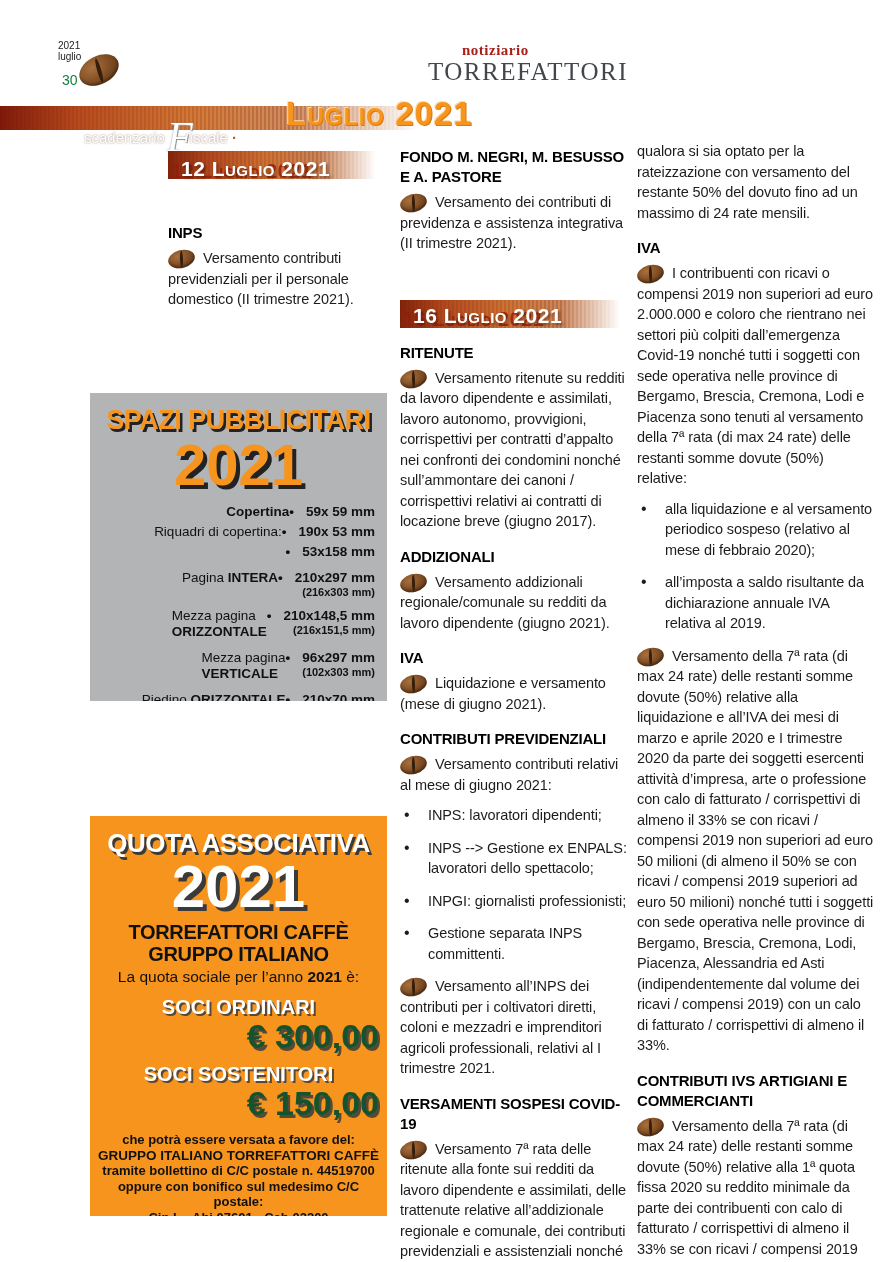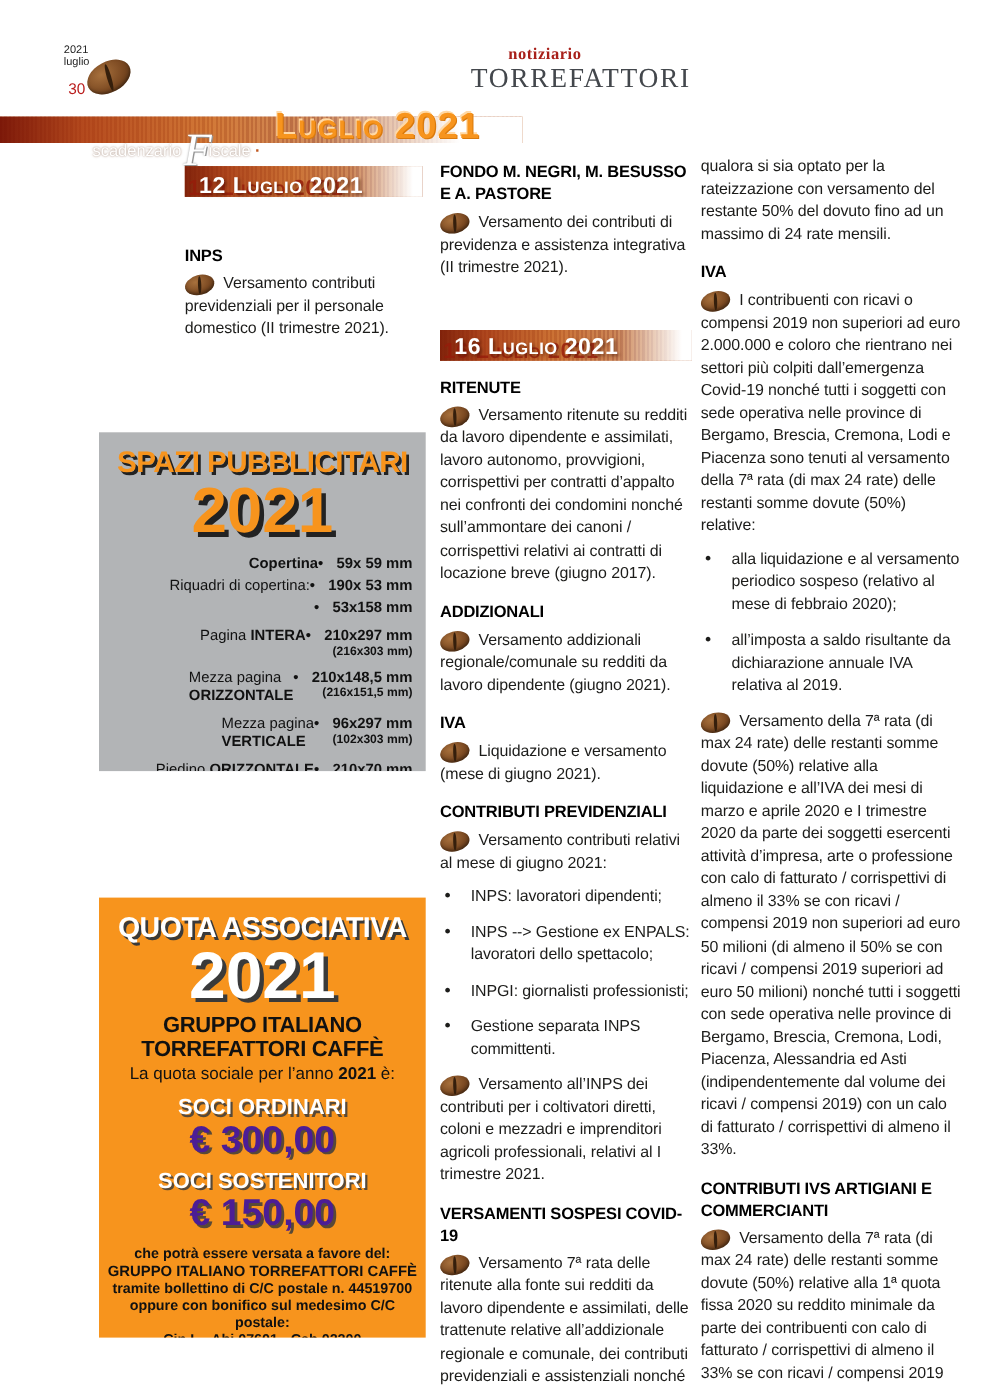--- a/index.html
+++ b/index.html
@@ -8,39 +8,39 @@
 
   
   .edition{position:absolute;left:58px;top:40px;font-size:10px;line-height:11px;color:#222;}
   .header-bean{position:absolute;left:78px;top:56px;}
   .bean{display:inline-block;width:27px;height:18px;border-radius:50%;
         background:radial-gradient(ellipse at 38% 32%, #a8713d 0%, #7c4a22 55%, #4f2d12 100%);
         position:relative;transform:rotate(-14deg);box-shadow:inset 0 -2px 3px rgba(0,0,0,.35);}
   .bean::after{content:"";position:absolute;left:46%;top:6%;width:10%;height:88%;
         background:#351f0c;border-radius:50%;transform:rotate(12deg);}
   .bean-lg{width:42px;height:28px;transform:rotate(-28deg);}
-  .page-number{position:absolute;left:62px;top:72px;font-size:14px;color:#b91c1c;}
+  .page-number{position:absolute;left:62px;top:72px;font-size:14px;color:#15803d;}
   .masthead{position:absolute;left:428px;top:42px;width:184px;text-align:left;
         font-family:"Liberation Serif",serif;}
   .mast-small{font-size:15px;font-weight:700;color:#a8201a;letter-spacing:.5px;margin-left:34px;}
   .mast-large{font-size:25px;color:#43474c;letter-spacing:1.5px;margin-top:-1px;}
 
   
   .strip{position:absolute;left:0;top:106px;width:475px;height:24px;
      background:
       linear-gradient(90deg, rgba(122,22,8,.95) 0%, rgba(178,68,26,.85) 16%, rgba(222,130,58,.6) 40%, rgba(248,228,202,.3) 62%, #ffffff 88%),
       repeating-linear-gradient(90deg,#9c4017 0 2px,#c06a33 2px 4px);}
   .strip-script{position:absolute;left:84px;top:105px;color:#fff;font-size:15px;white-space:nowrap;}
   .s-F{font-family:"Liberation Serif",serif;font-style:italic;font-size:42px;color:#fff;
        text-shadow:0 0 2px #8a8a8a,1px 1px 0 #9a9a9a;position:relative;top:8px;margin:0 -3px 0 2px;}
   .s-rest,.s-pre{text-shadow:0 0 2px rgba(90,40,10,.6);}
   .s-dot{margin-left:4px;color:#c0571f;text-shadow:none;font-weight:700;}
   .strip-title{position:absolute;left:250px;top:95px;font-size:33px;font-weight:800;
        font-variant-caps:small-caps;letter-spacing:1px;color:#f7941d;
-       text-shadow:1px 1px 0 #d9790c,-1px -1px 0 #ffd9a6;}
+       text-shadow:1px 1px 0 #d9790c,-1px -1px 0 #ffd9a6;padding-left:36px;}
 
   
   .date-banner{position:relative;height:28px;
      background:
       linear-gradient(90deg, rgba(125,30,8,.92) 0%, rgba(170,62,24,.8) 18%, rgba(214,120,52,.55) 45%, rgba(246,222,192,.25) 70%, #ffffff 96%),
       repeating-linear-gradient(90deg,#a34a20 0 2px,#bf6a35 2px 4px);}
   .banner-12{position:absolute;left:168px;top:151px;width:216px;}
   .banner-16{margin:46px 0 14px 0;width:100%;}
   .date-banner .ghost{position:absolute;left:3px;top:9px;font-weight:800;font-size:20px;
        font-variant-caps:small-caps;color:rgba(150,28,10,.8);letter-spacing:.5px;}
@@ -84,21 +84,21 @@
 
   
   .quota-box{position:absolute;left:90px;top:816px;width:297px;height:400px;background:#f7941d;
           box-sizing:border-box;padding:12px 8px;text-align:center;color:#111;overflow:hidden;}
   .q-title{font-size:26px;font-weight:800;color:#fff;text-shadow:2.5px 2.5px 0 #3a3a3a;letter-spacing:-0.5px;}
   .q-year{font-size:60px;font-weight:800;color:#fff;text-shadow:4px 4px 0 #3a3a3a;line-height:56px;}
   .q-org{font-size:20px;font-weight:800;line-height:22px;margin-top:6px;letter-spacing:-0.3px;}
   .q-sub{font-size:15.5px;margin-top:3px;}
   .q-tier{margin-top:10px;}
   .q-tier-label{font-size:20px;font-weight:800;color:#fff;text-shadow:2px 2px 0 rgba(60,60,60,.85);}
-  .q-tier-amount{font-size:34px;font-weight:800;color:#4c1d95;text-shadow:2.5px 2.5px 0 rgba(60,60,60,.85);line-height:34px;}
+  .q-tier-amount{font-size:34px;font-weight:800;color:#14532d;text-shadow:2.5px 2.5px 0 rgba(60,60,60,.85);line-height:34px;text-align:right;}
   .q-notes{margin-top:12px;font-size:13px;line-height:15.5px;font-weight:600;}
   .q-note-bold{font-weight:800;font-size:13.5px;}
 
   b{font-weight:800;}
 </style>
 </head>
 <body>
 
 <div id="page">
 
@@ -207,22 +207,22 @@
       <div class="tel"><span>tel.: </span><b class="tel-num">040 390044</b></div>
       <div class="web"><b>www.gitc.it</b><span> - mail: </span><b>info@gitc.it</b></div>
 
     </div>
   </div>
 
   <div class="quota-box">
     <div class="q-title">QUOTA ASSOCIATIVA</div>
     <div class="q-year">2021</div>
     <div class="q-org">
+      <div>TORREFATTORI CAFFÈ</div>
       <div>GRUPPO ITALIANO</div>
-      <div>TORREFATTORI CAFFÈ</div>
     </div>
     <div class="q-sub"><span>La quota sociale per l’anno </span><b>2021</b><span> è:</span></div>
     <div class="q-tier">
       <div class="q-tier-label">SOCI ORDINARI</div>
       <div class="q-tier-amount">€ 300,00</div>
     </div>
     <div class="q-tier">
       <div class="q-tier-label">SOCI SOSTENITORI</div>
       <div class="q-tier-amount">€ 150,00</div>
     </div>

